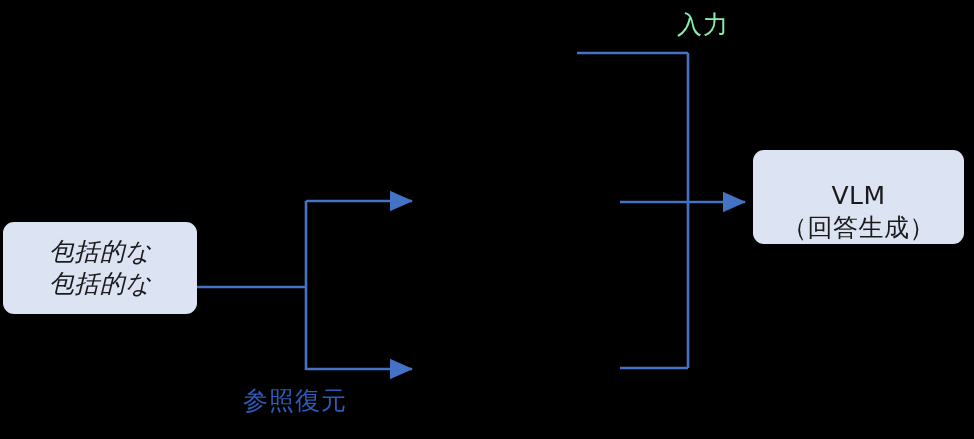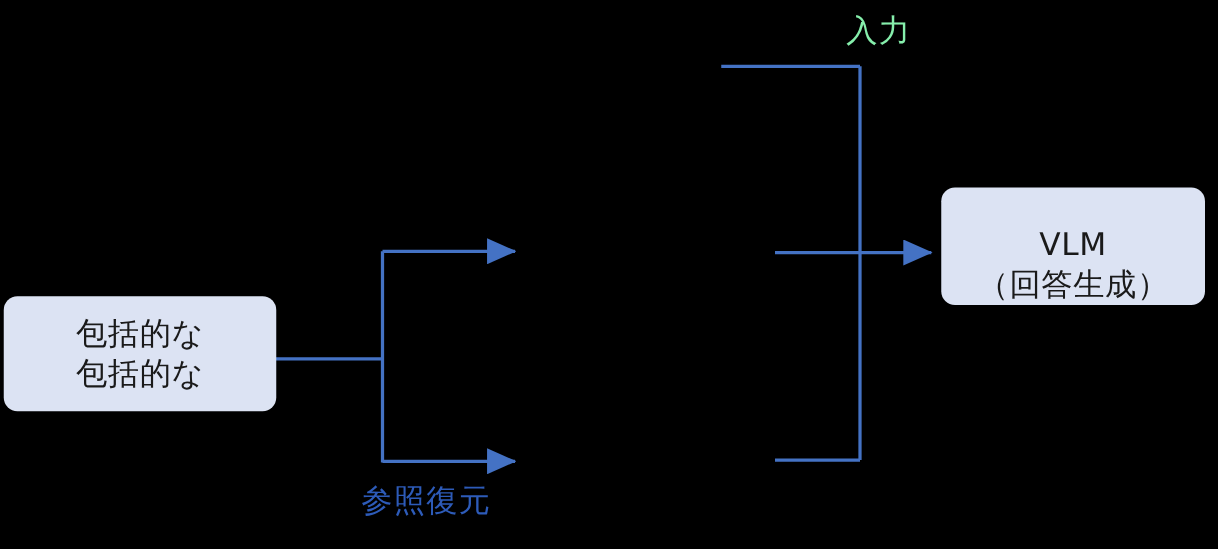--- a/index.html
+++ b/index.html
@@ -37,23 +37,24 @@
     line-height: 1.28;
     color: #1a1a1a;
     font-size: 25px;
     letter-spacing: 0.5px;
   }
   .node .line2 {
     display: block;
   }
   #node-candidate-pool {
     left: 3px;
-    top: 237px;
-    width: 218px;
+    top: 222px;
+    width: 194px;
     height: 92px;
+    font-style: italic;
   }
   #node-vlm {
     left: 753px;
     top: 150px;
     width: 211px;
     height: 94px;
     justify-content: flex-end;
   }
   .edge-label {
     position: absolute;
@@ -61,21 +62,20 @@
     letter-spacing: 1px;
     white-space: nowrap;
   }
   #label-input {
     left: 657px;
     top: 8px;
   }
   #label-reference-restore {
     left: 243px;
     top: 384px;
-    margin-left: 46px;
   }
 </style>
 </head>
 <body>
 
 <div id="canvas">
 
   <svg id="wires" viewBox="0 0 974 439" xmlns="http://www.w3.org/2000/svg">
     <defs>
       <marker id="arrowhead" markerWidth="9" markerHeight="8" refX="8.6" refY="4" orient="auto" markerUnits="strokeWidth">

